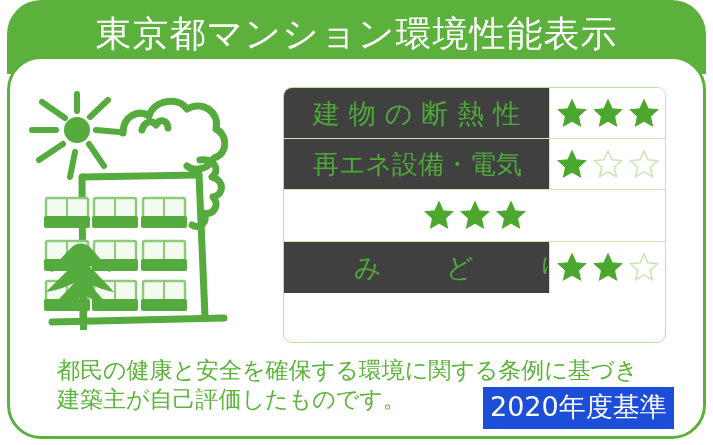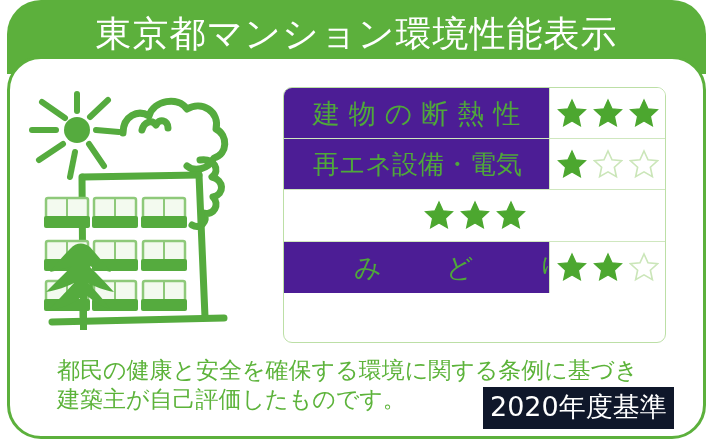--- a/index.html
+++ b/index.html
@@ -86,21 +86,21 @@
     height: 51.2px;
     box-sizing: border-box;
     border-bottom: 1.5px solid #cfe7bf;
   }
   .rating-row:last-child {
     border-bottom: none;
   }
   .rating-label {
     width: 266px;
     box-sizing: border-box;
-    background: #4c1d95;
+    background: #404040;
     color: #4fa83a;
     font-size: 27px;
     line-height: 51.2px;
     height: 100%;
     text-align: center;
     white-space: nowrap;
     overflow: hidden;
     border-right: 1.5px solid #cfe7bf;
     padding: 0 6px;
   }
@@ -133,21 +133,21 @@
     font-size: 23px;
     line-height: 29px;
     white-space: nowrap;
   }
   .footer-line { display: block; }
 
   .standard-badge {
     position: absolute;
     left: 483px;
     top: 387px;
-    background: #0f172a;
+    background: #1d4ed8;
     color: #ffffff;
     font-size: 27px;
     line-height: 38px;
     padding: 1px 7px 3px 7px;
     white-space: nowrap;
     text-align: center;
   }
 </style>
 </head>
 <body>

